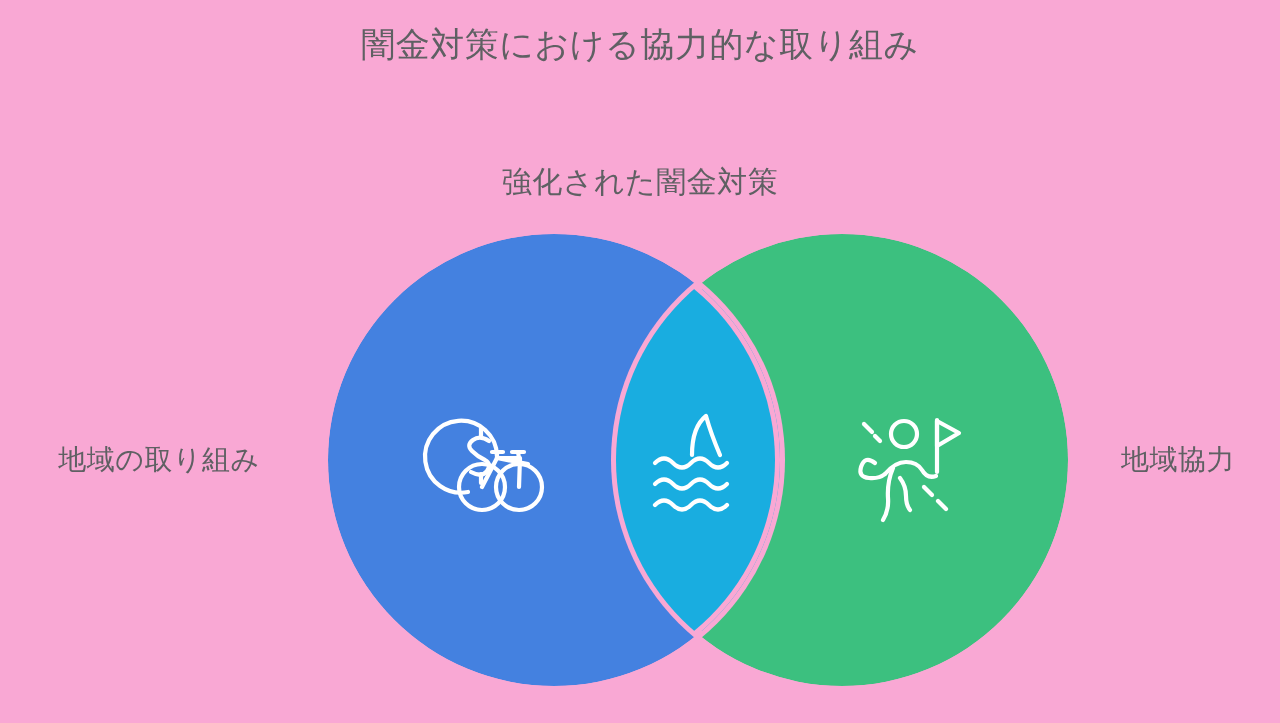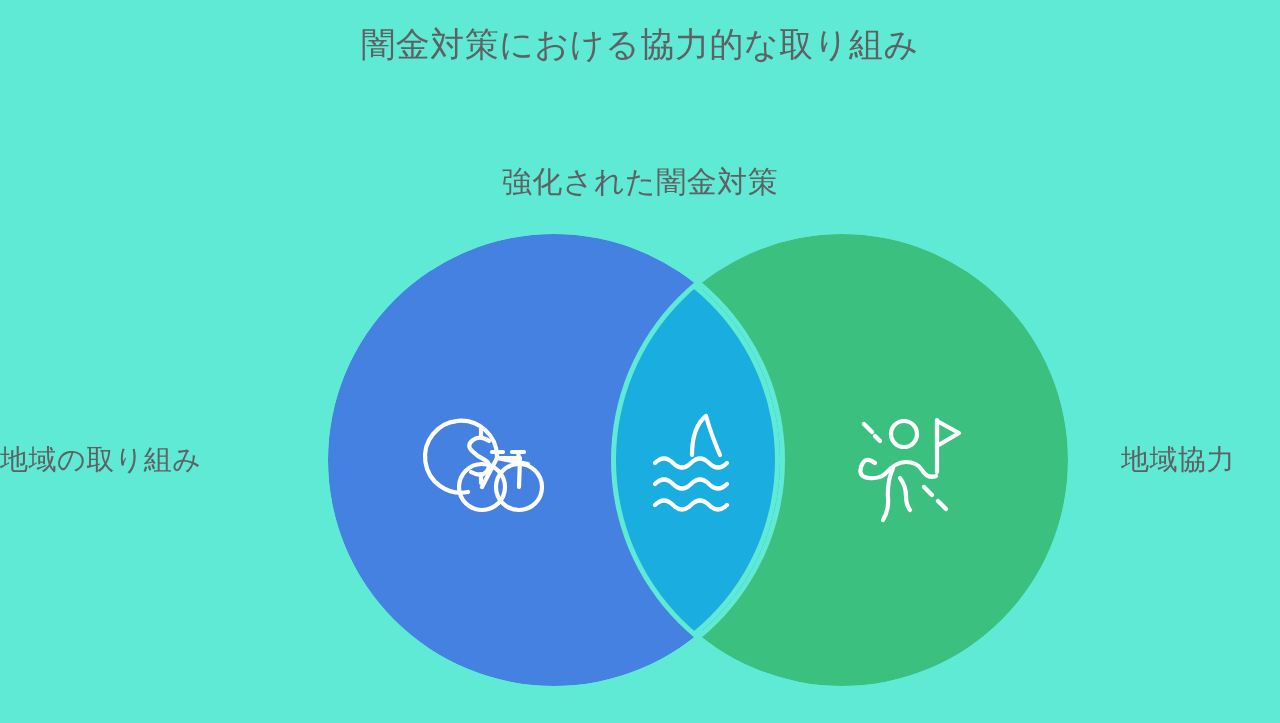--- a/index.html
+++ b/index.html
@@ -55,37 +55,38 @@
     line-height: 40px;
     letter-spacing: 0.5px;
     color: #5f6063;
     font-weight: 400;
     white-space: nowrap;
   }
   .side-label.left {
     left: 0;
     top: 440px;
     width: 318px;
+    text-align: center;
   }
   .side-label.right {
     left: 1078px;
     top: 440px;
     width: 200px;
     text-align: center;
   }
   #venn {
     position: absolute;
     left: 0;
     top: 0;
   }
 </style>
 </head>
 <body style="background: rgb(255, 255, 255);">
 
-<div id="slide" style="background: #5eead4;">
+<div id="slide" style="background: #f9a8d4;">
 
   <div class="title" style="color: rgb(95, 96, 99);">闇金対策における協力的な取り組み</div>
 
   <div class="subtitle" style="color: rgb(95, 96, 99);">強化された闇金対策</div>
 
   <svg id="venn" width="1280" height="723" viewBox="0 0 1280 723" xmlns="http://www.w3.org/2000/svg">
 
     <defs>
 
       <clipPath id="clip-left-circle">

